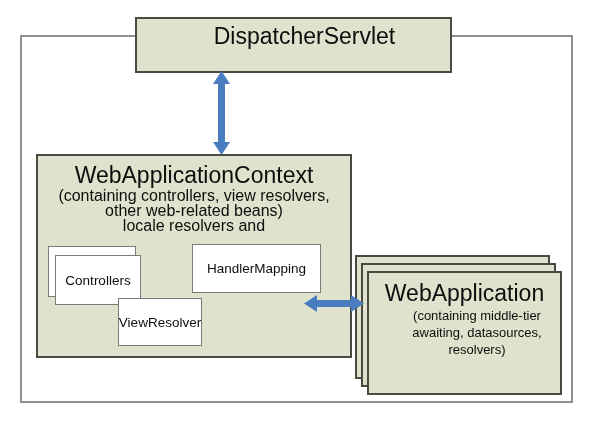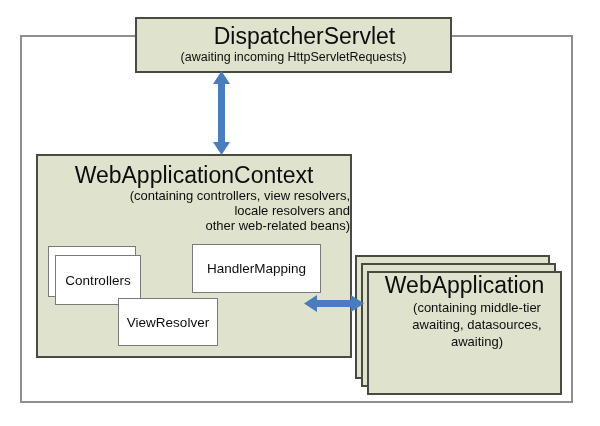--- a/index.html
+++ b/index.html
@@ -37,72 +37,71 @@
   }
   .gbox .subtitle {
     font-size: 12.5px;
     line-height: 15px;
     color: var(--text, #0d0d0d);
   }
   #dispatcher-box { left: 135px; top: 17px; width: 317px; height: 56px; padding-top: 3px; }
   #dispatcher-box .title { line-height: 28px; padding-left: 22px; }
 
   #wac-box { left: 36px; top: 154px; width: 316px; height: 204px; padding-top: 6px; }
-  #wac-box .subtitle { font-size: 13px; text-align: right; }
+  #wac-box .subtitle { font-size: 16px; }
 
   
   .wbox {
     position: absolute;
     background: #ffffff;
     border: 1.5px solid var(--inner_border, #7a7a78);
     box-sizing: border-box;
     display: flex;
     align-items: center;
     justify-content: center;
     font-size: 13.5px;
     color: var(--text, #0d0d0d);
     z-index: 3;
   }
   #controllers-back   { left: 48px;  top: 246px; width: 88px;  height: 51px; }
   #controllers-front  { left: 55px;  top: 255px; width: 86px;  height: 50px; z-index: 4; }
   #handler-mapping    { left: 167px; top: 244px; width: 129px; height: 49px; margin-left: 25px; }
-  #view-resolver      { left: 118px; top: 298px; width: 100px;  height: 48px; z-index: 5; }
+  #view-resolver      { left: 118px; top: 298px; width: 84px;  height: 48px; z-index: 5; }
 
   
   .stack-back  { left: 355px; top: 255px; width: 195px; height: 124px; z-index: 2; }
   .stack-mid   { left: 361px; top: 263px; width: 195px; height: 124px; z-index: 3; }
-  .stack-front { left: 367px; top: 271px; width: 195px; height: 124px; z-index: 4; }
+  .stack-front { left: 367px; top: 271px; width: 195px; height: 124px; z-index: 4; padding-top: 8px; }
   .stack-front .title { font-size: 23px; line-height: 25px; }
   .stack-front .subtitle { font-size: 13px; line-height: 15px; margin-top: 2px; margin-left: 25px; }
 
   .arrow-svg { position: absolute; z-index: 6; }
   #v-arrow { left: 211px; top: 71px; }
   #h-arrow { left: 304px; top: 293px; }
 </style>
 </head>
 <body>
 
 <div id="canvas">
 
   <div class="frame"></div>
 
   <div class="gbox" id="dispatcher-box">
     <div class="title">DispatcherServlet</div>
-    <div class="subtitle">(awaiting incoming HttpServletRequests)</div>
   </div>
 
   <svg class="arrow-svg" id="v-arrow" width="21" height="84" viewBox="0 0 21 84">
     <polygon points="10.5,0 19,13 14,13 14,71 19,71 10.5,84 2,71 7,71 7,13 2,13" style="fill:var(--arrow, #4a7dbf)"></polygon>
   </svg>
 
   <div class="gbox" id="wac-box">
     <div class="title">WebApplicationContext</div>
     <div class="subtitle">(containing controllers, view resolvers,</div>
+    <div class="subtitle">other web-related beans)</div>
     <div class="subtitle">locale resolvers and</div>
-    <div class="subtitle">other web-related beans)</div>
   </div>
 
   <div class="wbox" id="controllers-back"></div>
   <div class="wbox" id="controllers-front">
     <span>Controllers</span>
   </div>
   <div class="wbox" id="handler-mapping">
     <span>HandlerMapping</span>
   </div>
   <div class="wbox" id="view-resolver">
@@ -112,16 +111,16 @@
   <svg class="arrow-svg" id="h-arrow" width="60" height="21" viewBox="0 0 60 21">
     <polygon points="0,10.5 13,2 13,7 47,7 47,2 60,10.5 47,19 47,14 13,14 13,19" style="fill:var(--arrow, #4a7dbf)"></polygon>
   </svg>
 
   <div class="gbox stack-back"></div>
   <div class="gbox stack-mid"></div>
   <div class="gbox stack-front">
     <div class="title">WebApplication</div>
     <div class="subtitle">(containing middle-tier</div>
     <div class="subtitle">awaiting, datasources,</div>
-    <div class="subtitle">awaiting)</div>
+    <div class="subtitle">resolvers)</div>
   </div>
 
 </div>
 
 </body></html>

